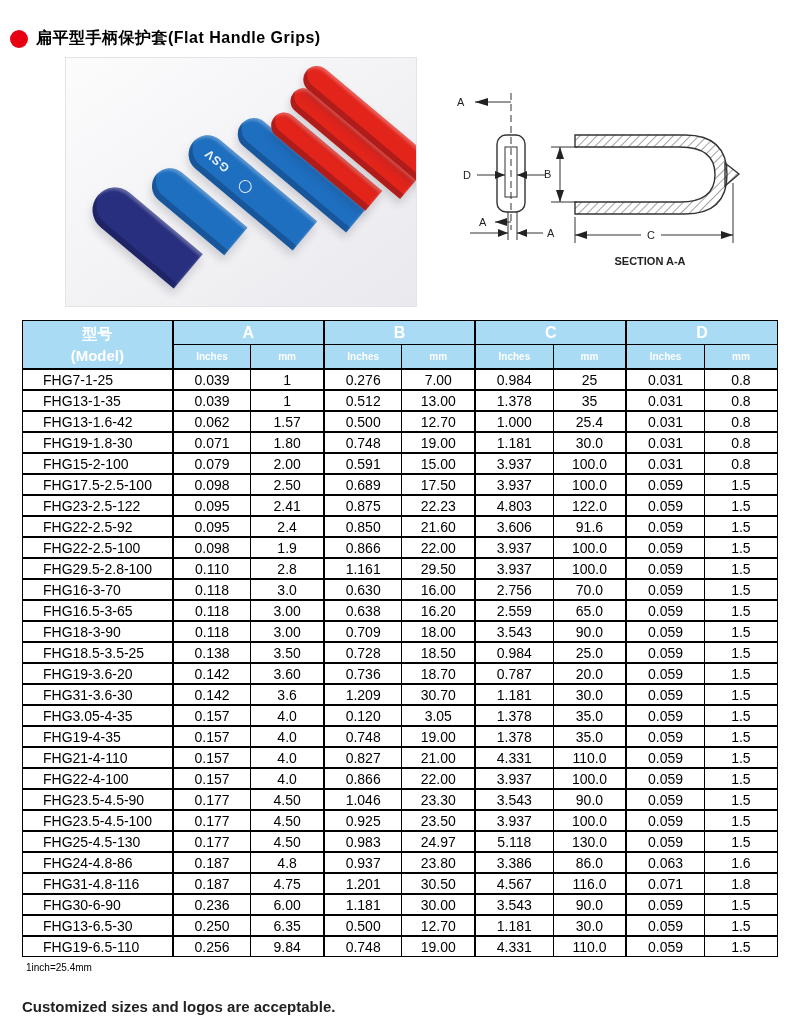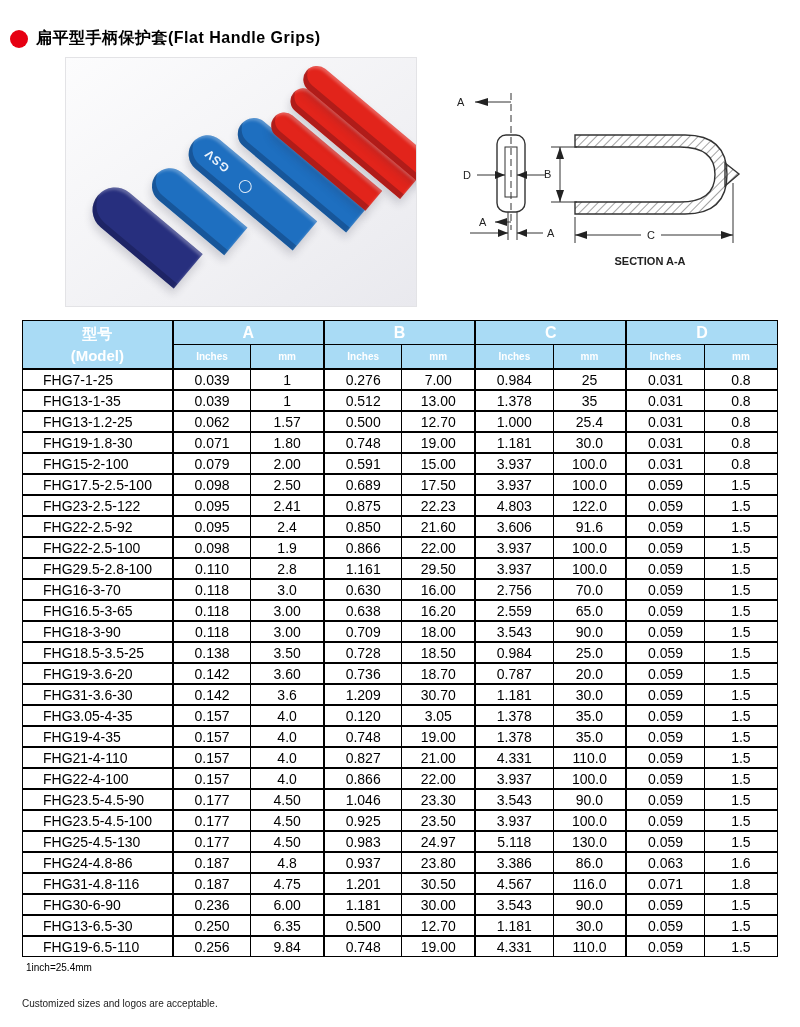--- a/index.html
+++ b/index.html
@@ -46,21 +46,21 @@
   table.spec{border:1px solid #b91c1c;}
   table.spec td{height:19px;text-align:center;border-top-width:2px;}
   table.spec td.model{text-align:left;padding-left:20px;}
   table.spec .gs{border-left-width:2px;}   
   .watermark{position:absolute;left:143px;top:490px;font-size:45px;letter-spacing:11px;
              color:var(--watermark-gray,#bdbdbd);opacity:.62;white-space:nowrap;pointer-events:none;z-index:5;}
 
   
   .note1{position:absolute;left:26px;top:962px;font-size:10px;}
   .note2{position:absolute;left:22px;top:980px;font-size:14px;font-weight:600;}
-  .note3{position:absolute;left:22px;top:998px;font-size:10px;color:#222;}
+  .note3{position:absolute;left:22px;top:998px;font-size:15px;color:#222;font-weight:bold;}
 </style>
 </head>
 <body>
 
 <div id="page">
 
   <div class="hdr">
     <span class="dot"></span>
     <span class="title">扁平型手柄保护套(Flat Handle Grips)</span>
   </div>
@@ -185,21 +185,21 @@
       <td class="gs">0.039</td>
       <td>1</td>
       <td class="gs">0.512</td>
       <td>13.00</td>
       <td class="gs">1.378</td>
       <td>35</td>
       <td class="gs">0.031</td>
       <td>0.8</td>
     </tr>
         <tr>
-      <td class="model">FHG13-1.2-25</td>
+      <td class="model">FHG13-1.6-42</td>
       <td class="gs">0.062</td>
       <td>1.57</td>
       <td class="gs">0.500</td>
       <td>12.70</td>
       <td class="gs">1.000</td>
       <td>25.4</td>
       <td class="gs">0.031</td>
       <td>0.8</td>
     </tr>
         <tr>

